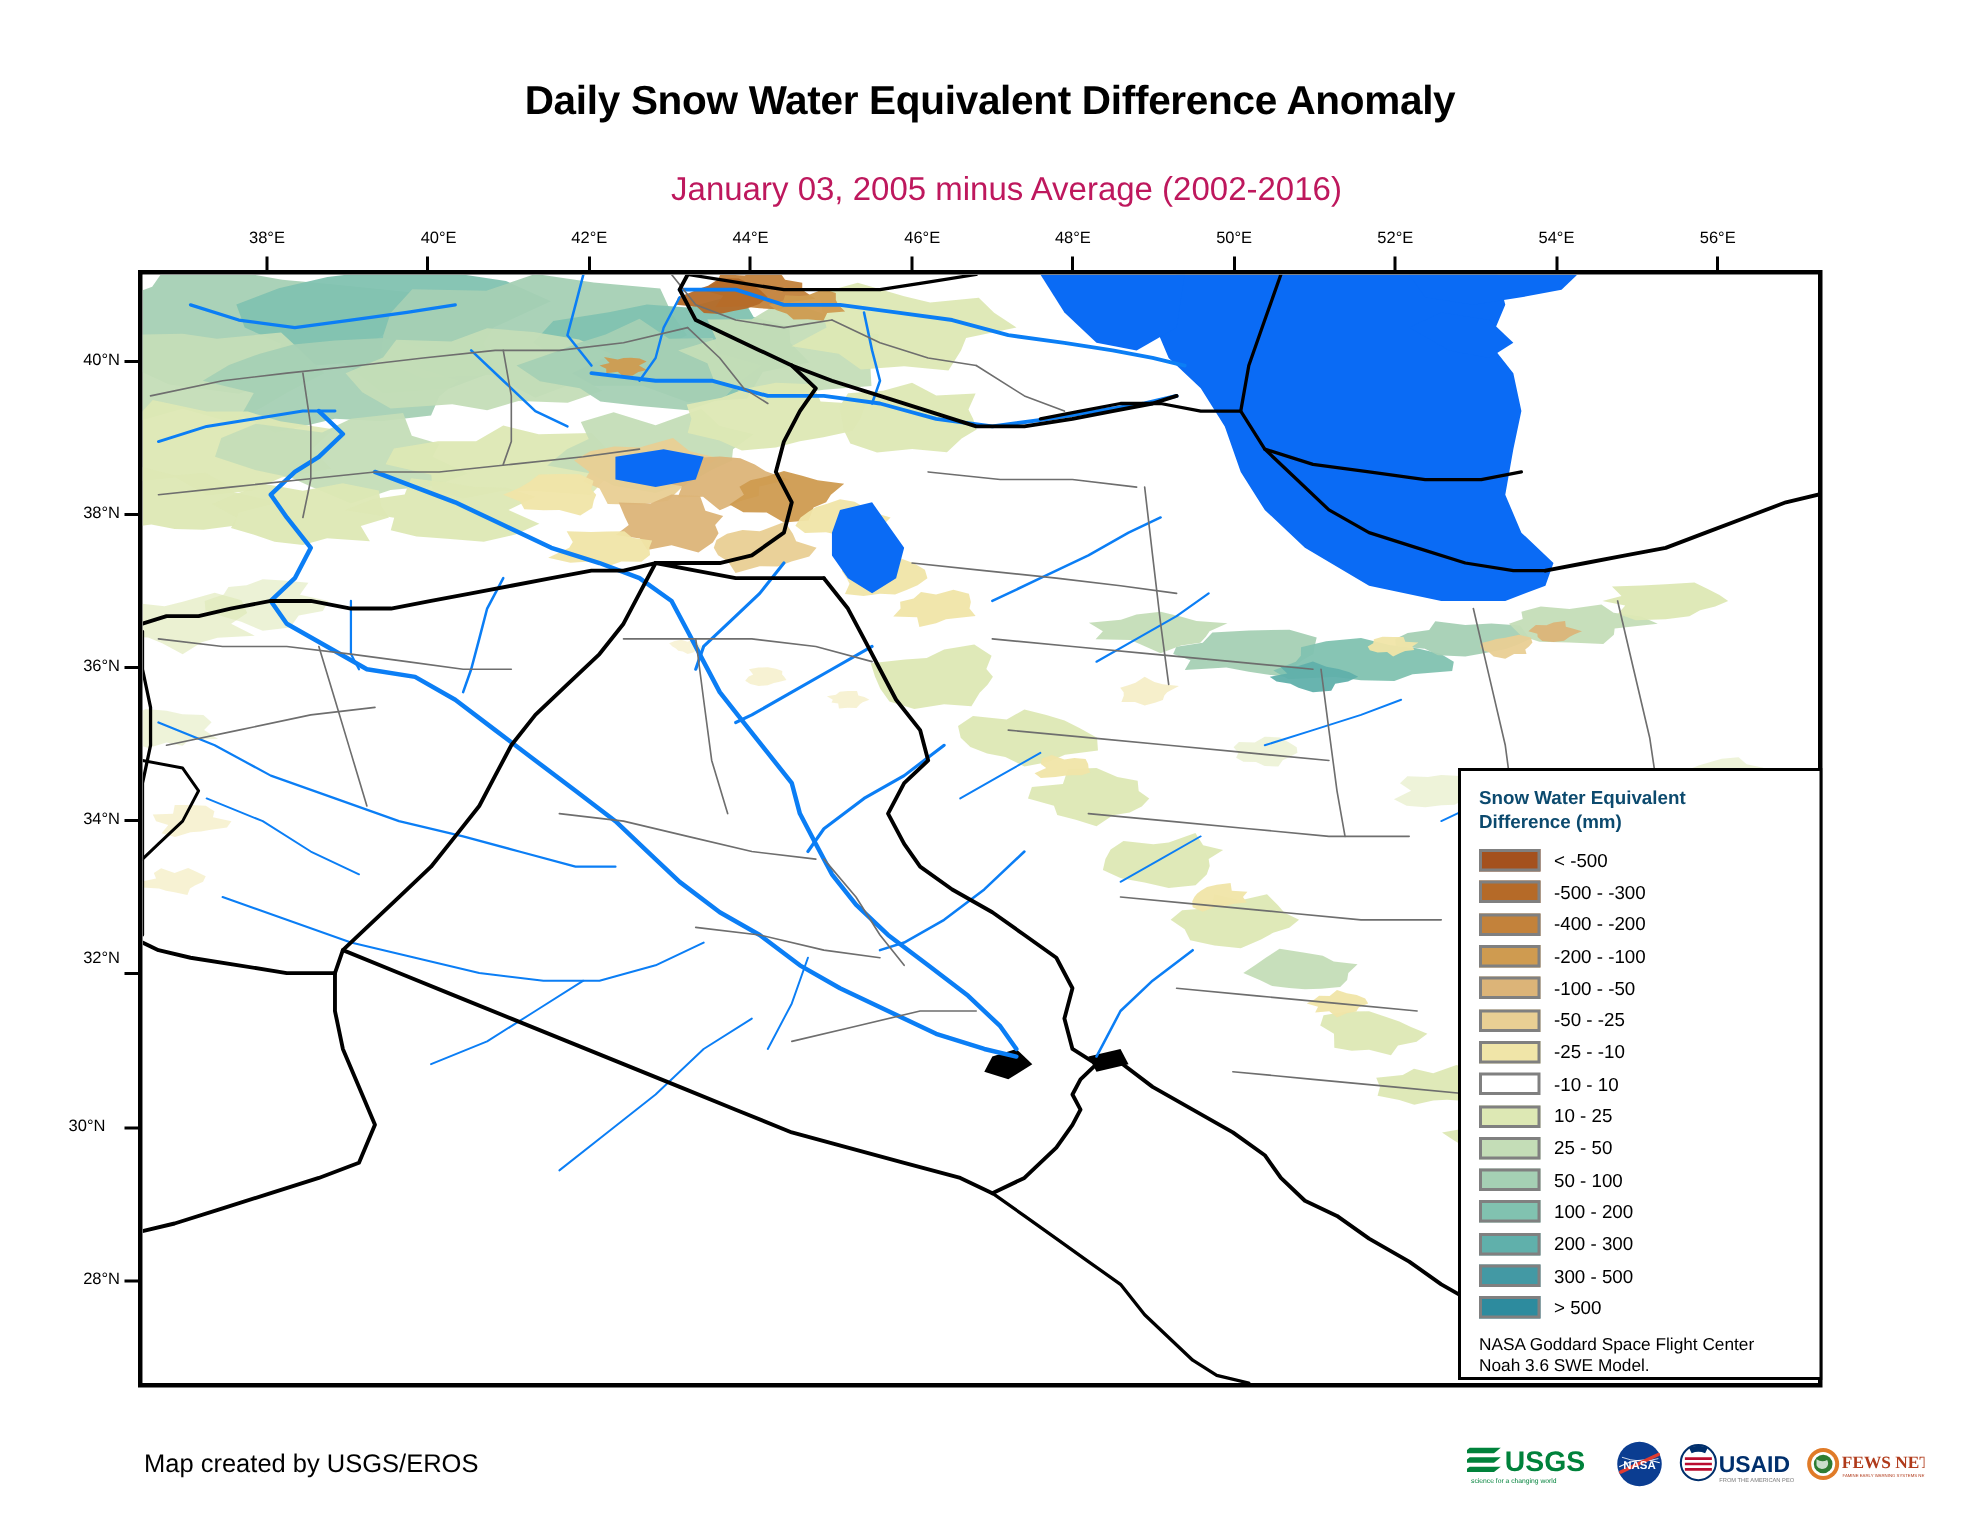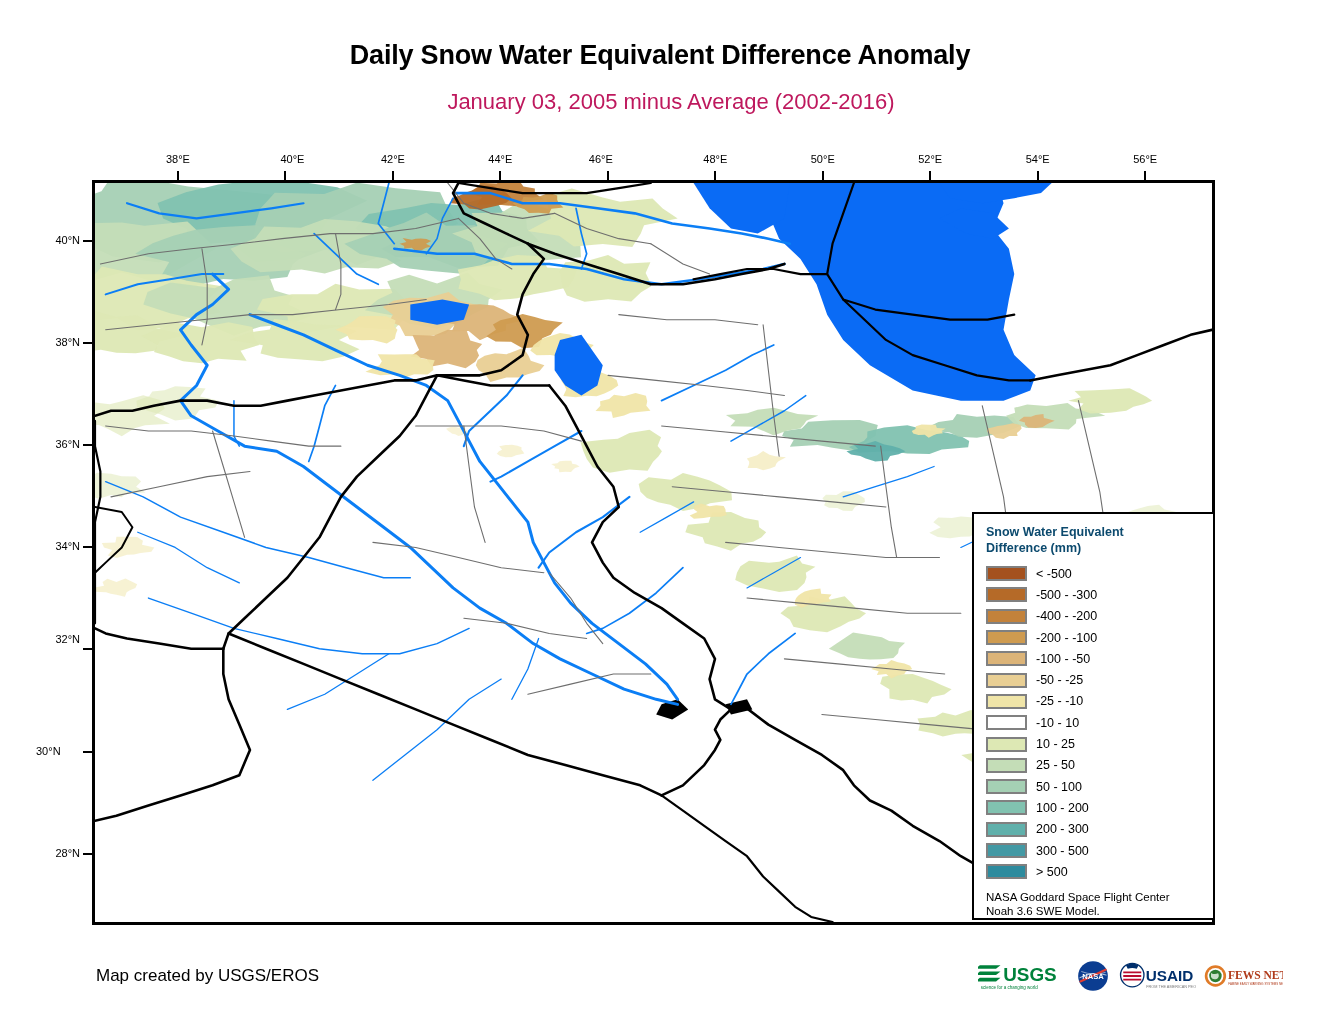--- a/index.html
+++ b/index.html
@@ -16,21 +16,21 @@
   }
 
   
   #title-block {
     position: absolute;
     top: 0; left: 0;
     width: 1320px;
     text-align: center;
   }
   #main-title {
-    margin: 0;
+    margin: 12px;
     padding-top: 40px;
     font-size: 27px;
     font-weight: bold;
     letter-spacing: -0.2px;
     color: #000;
   }
   #sub-title {
     margin: 0;
     padding-top: 18px;
     font-size: 22px;
@@ -150,21 +150,21 @@
 <div id="axis-layer">
     <div class="tick-mark tick-x" style="left: 176.971px; top: 171px;"></div>
     <div class="axis-label" style="left: 158.971px; top: 153px; width: 38px; text-align: center;">38°E</div>
     <div class="tick-mark tick-x" style="left: 284.435px; top: 171px;"></div>
     <div class="axis-label" style="left: 266.435px; top: 153px; width: 38px; text-align: right;">40°E</div>
     <div class="tick-mark tick-x" style="left: 391.9px; top: 171px;"></div>
     <div class="axis-label" style="left: 373.9px; top: 153px; width: 38px; text-align: center;">42°E</div>
     <div class="tick-mark tick-x" style="left: 499.364px; top: 171px;"></div>
     <div class="axis-label" style="left: 481.364px; top: 153px; width: 38px; text-align: center;">44°E</div>
     <div class="tick-mark tick-x" style="left: 606.828px; top: 171px;"></div>
-    <div class="axis-label" style="left: 588.828px; top: 153px; width: 38px; text-align: left;">46°E</div>
+    <div class="axis-label" style="left: 588.828px; top: 153px; width: 38px; text-align: right;">46°E</div>
     <div class="tick-mark tick-x" style="left: 714.292px; top: 171px;"></div>
     <div class="axis-label" style="left: 696.292px; top: 153px; width: 38px; text-align: center;">48°E</div>
     <div class="tick-mark tick-x" style="left: 821.756px; top: 171px;"></div>
     <div class="axis-label" style="left: 803.756px; top: 153px; width: 38px; text-align: center;">50°E</div>
     <div class="tick-mark tick-x" style="left: 929.22px; top: 171px;"></div>
     <div class="axis-label" style="left: 911.22px; top: 153px; width: 38px; text-align: center;">52°E</div>
     <div class="tick-mark tick-x" style="left: 1036.68px; top: 171px;"></div>
     <div class="axis-label" style="left: 1018.68px; top: 153px; width: 38px; text-align: center;">54°E</div>
     <div class="tick-mark tick-x" style="left: 1144.15px; top: 171px;"></div>
     <div class="axis-label" style="left: 1126.15px; top: 153px; width: 38px; text-align: center;">56°E</div>
@@ -172,21 +172,21 @@
     <div class="axis-label" style="left: 36px; top: 234.233px; width: 44px; text-align: right;">40°N</div>
     <div class="tick-mark tick-y" style="left: 83px; top: 342.288px;"></div>
     <div class="axis-label" style="left: 36px; top: 336.288px; width: 44px; text-align: right;">38°N</div>
     <div class="tick-mark tick-y" style="left: 83px; top: 444.342px;"></div>
     <div class="axis-label" style="left: 36px; top: 438.342px; width: 44px; text-align: right;">36°N</div>
     <div class="tick-mark tick-y" style="left: 83px; top: 546.397px;"></div>
     <div class="axis-label" style="left: 36px; top: 540.397px; width: 44px; text-align: right;">34°N</div>
     <div class="tick-mark tick-y" style="left: 83px; top: 648.452px;"></div>
     <div class="axis-label" style="left: 36px; top: 633px; width: 44px; text-align: right;">32°N</div>
     <div class="tick-mark tick-y" style="left: 83px; top: 750.507px;"></div>
-    <div class="axis-label" style="left: 36px; top: 744.507px; width: 44px; text-align: left;">30°N</div>
+    <div class="axis-label" style="left: 36px; top: 744.507px; width: 44px; text-align: center;">30°N</div>
     <div class="tick-mark tick-y" style="left: 83px; top: 852.562px;"></div>
     <div class="axis-label" style="left: 36px; top: 846.562px; width: 44px; text-align: right;">28°N</div>
   </div>
 
 <div id="map-frame">
   <svg id="map-canvas" viewBox="0 0 1123 745" preserveAspectRatio="none">
     <defs>
       <clipPath id="frameclip">
           <rect x="0" y="0" width="1123" height="745"></rect>
         </clipPath>

